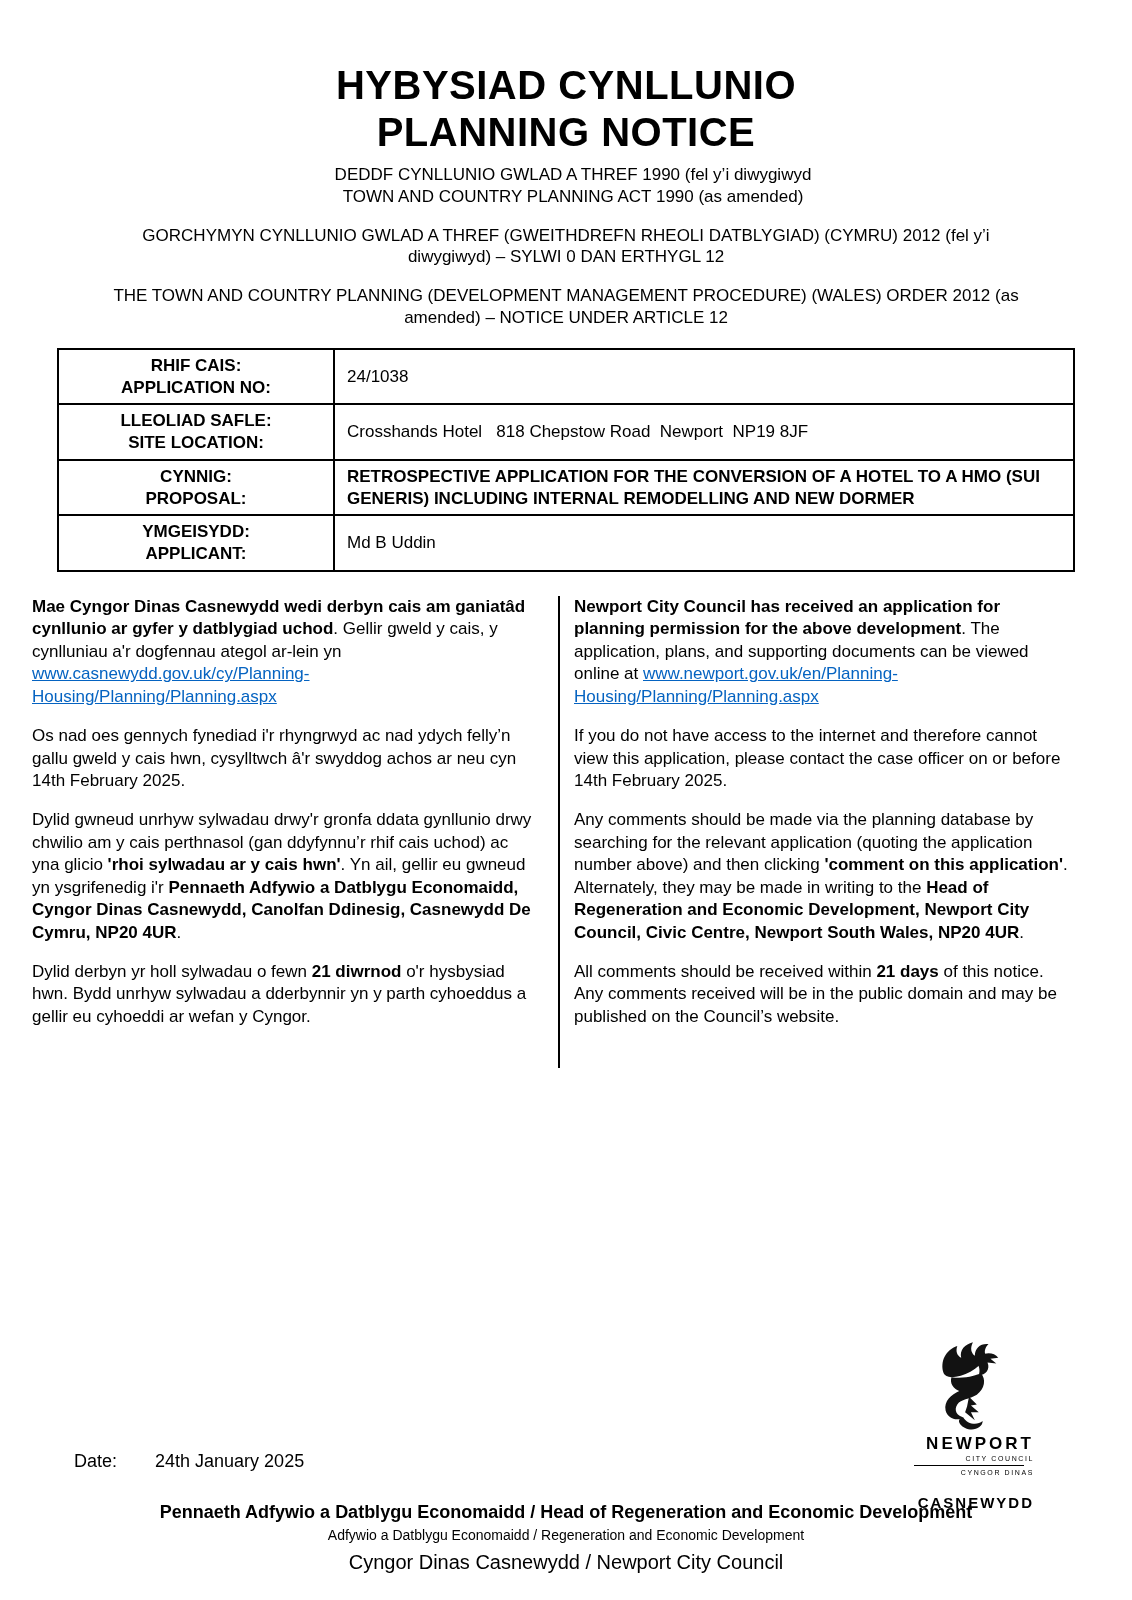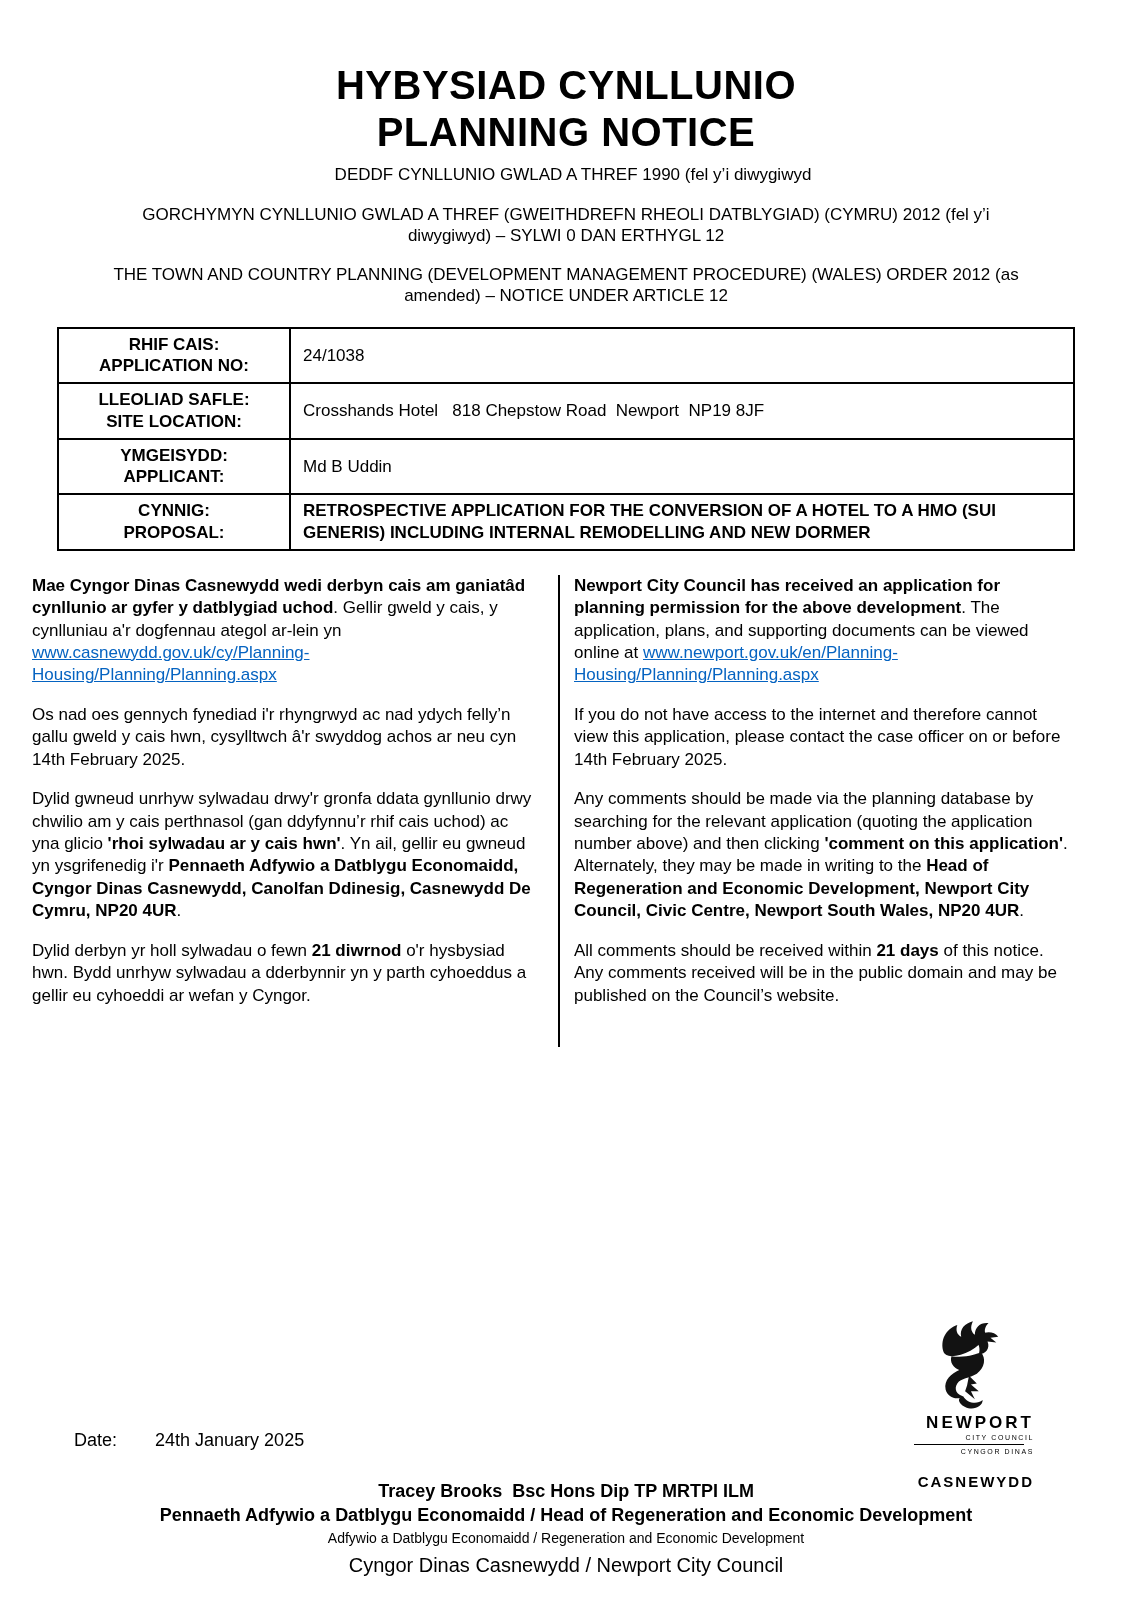--- a/index.html
+++ b/index.html
@@ -9,21 +9,21 @@
 
   
   .title { text-align:center; font-size:40px; font-weight:700; line-height:1.18; letter-spacing:0.5px; }
   .sub { text-align:center; font-size:17px; line-height:1.25;margin-left:14px; }
   .sub-first { margin-top:8px; }
   .order-line { max-width:930px; margin:18px auto 0; text-align:center; font-size:17px; line-height:1.25; }
 
   
   .details-table { width:1018px; margin:20px auto 0; border-collapse:collapse; table-layout:fixed; }
   .details-table td { border:2px solid #000; font-size:17px; vertical-align:middle; }
-  .label-cell { width:232px; text-align:center; font-weight:700; line-height:1.28; padding:5px 18px; }
+  .label-cell { width:276px; text-align:center; font-weight:700; line-height:1.28; padding:5px 18px; }
   .value-cell { line-height:1.28; padding:5px 12px; white-space:pre-wrap; }
   .value-bold { font-weight:700; }
 
   
   .columns { display:flex; align-items:stretch; margin:24px 58px 0 32px; min-height:472px; }
   .col { flex:1; font-size:17px; line-height:1.32; }
   .col-left { padding-right:26px; }
   .col-right { padding-left:14px; }
   .divider { width:2px; background:#000; }
   .para { margin-bottom:17px; }
@@ -48,20 +48,21 @@
   .sig-council { font-size:20px; margin-top:8px; }
 </style>
 </head>
 <body>
 
 <div class="page">
 
   <div class="title">HYBYSIAD CYNLLUNIO</div>
   <div class="title">PLANNING NOTICE</div>
   <div class="sub sub-first">DEDDF CYNLLUNIO GWLAD A THREF 1990 (fel y’i diwygiwyd</div>
+  <div class="sub">TOWN AND COUNTRY PLANNING ACT 1990 (as amended)</div>
   <div class="order-line">GORCHYMYN CYNLLUNIO GWLAD A THREF (GWEITHDREFN RHEOLI DATBLYGIAD) (CYMRU) 2012 (fel y’i diwygiwyd) – SYLWI 0 DAN ERTHYGL 12</div>
   <div class="order-line">THE TOWN AND COUNTRY PLANNING (DEVELOPMENT MANAGEMENT PROCEDURE) (WALES) ORDER 2012 (as amended) – NOTICE UNDER ARTICLE 12</div>
 
   <table class="details-table">
     <tbody>
       <tr>
         <td class="label-cell">
           <div>RHIF CAIS:</div>
           <div>APPLICATION NO:</div>
         </td>
@@ -69,31 +70,31 @@
       </tr>
       <tr>
         <td class="label-cell">
           <div>LLEOLIAD SAFLE:</div>
           <div>SITE LOCATION:</div>
         </td>
         <td class="value-cell">Crosshands Hotel   818 Chepstow Road  Newport  NP19 8JF</td>
       </tr>
       <tr>
         <td class="label-cell">
+          <div>CYNNIG:</div>
+          <div>PROPOSAL:</div>
+        </td>
+        <td class="value-cell value-bold">RETROSPECTIVE APPLICATION FOR THE CONVERSION OF A HOTEL TO A HMO (SUI GENERIS) INCLUDING INTERNAL REMODELLING AND NEW DORMER</td>
+      </tr>
+      <tr>
+        <td class="label-cell">
           <div>YMGEISYDD:</div>
           <div>APPLICANT:</div>
         </td>
         <td class="value-cell">Md B Uddin</td>
-      </tr>
-      <tr>
-        <td class="label-cell">
-          <div>CYNNIG:</div>
-          <div>PROPOSAL:</div>
-        </td>
-        <td class="value-cell value-bold">RETROSPECTIVE APPLICATION FOR THE CONVERSION OF A HOTEL TO A HMO (SUI GENERIS) INCLUDING INTERNAL REMODELLING AND NEW DORMER</td>
       </tr>
     </tbody>
   </table>
 
   <div class="columns">
 
     <div class="col col-left">
       <p class="para"><span class="bold">Mae Cyngor Dinas Casnewydd wedi derbyn cais am ganiatâd cynllunio ar gyfer y datblygiad uchod</span><span>. Gellir gweld y cais, y cynlluniau a'r dogfennau ategol ar-lein yn </span><a class="link">www.casnewydd.gov.uk/cy/Planning-Housing/Planning/Planning.aspx</a></p>
       <p class="para">Os nad oes gennych fynediad i'r rhyngrwyd ac nad ydych felly’n gallu gweld y cais hwn, cysylltwch â'r swyddog achos ar neu cyn 14th February 2025.</p>
       <p class="para"><span>Dylid gwneud unrhyw sylwadau drwy'r gronfa ddata gynllunio drwy chwilio am y cais perthnasol (gan ddyfynnu’r rhif cais uchod) ac yna glicio </span><span class="bold">'rhoi sylwadau ar y cais hwn'</span><span>. Yn ail, gellir eu gwneud yn ysgrifenedig i'r </span><span class="bold">Pennaeth Adfywio a Datblygu Economaidd, Cyngor Dinas Casnewydd, Canolfan Ddinesig, Casnewydd De Cymru, NP20 4UR</span><span>.</span></p>
@@ -130,19 +131,18 @@
       <div class="logo-name">NEWPORT</div>
       <div class="logo-sub">CITY COUNCIL</div>
       <div class="logo-rule"></div>
       <div class="logo-sub">CYNGOR DINAS</div>
       <div class="logo-name2">CASNEWYDD</div>
     </div>
 
   </div>
 
   <div class="sig-block">
-    <div class="sig-name">Tracey Brooks  Bsc Hons Dip TP MRTPI ILM</div>
     <div class="sig-title">Pennaeth Adfywio a Datblygu Economaidd / Head of Regeneration and Economic Development</div>
     <div class="sig-dept">Adfywio a Datblygu Economaidd / Regeneration and Economic Development</div>
     <div class="sig-council">Cyngor Dinas Casnewydd / Newport City Council</div>
   </div>
 
 </div>
 
 </body></html>

